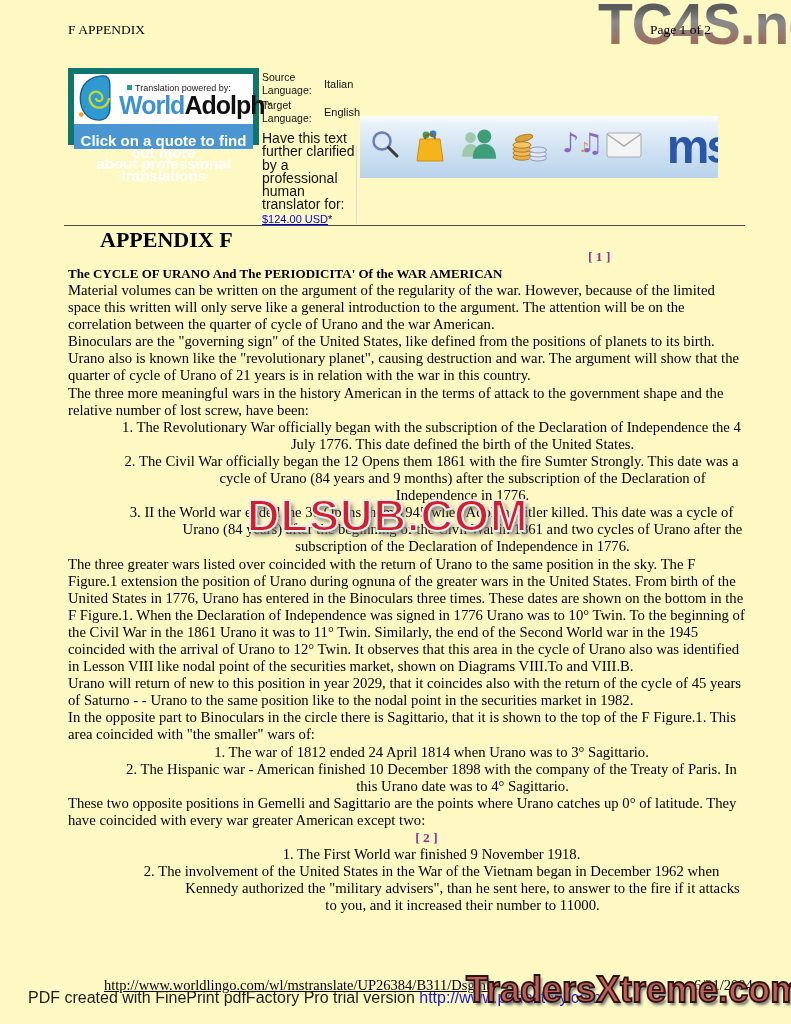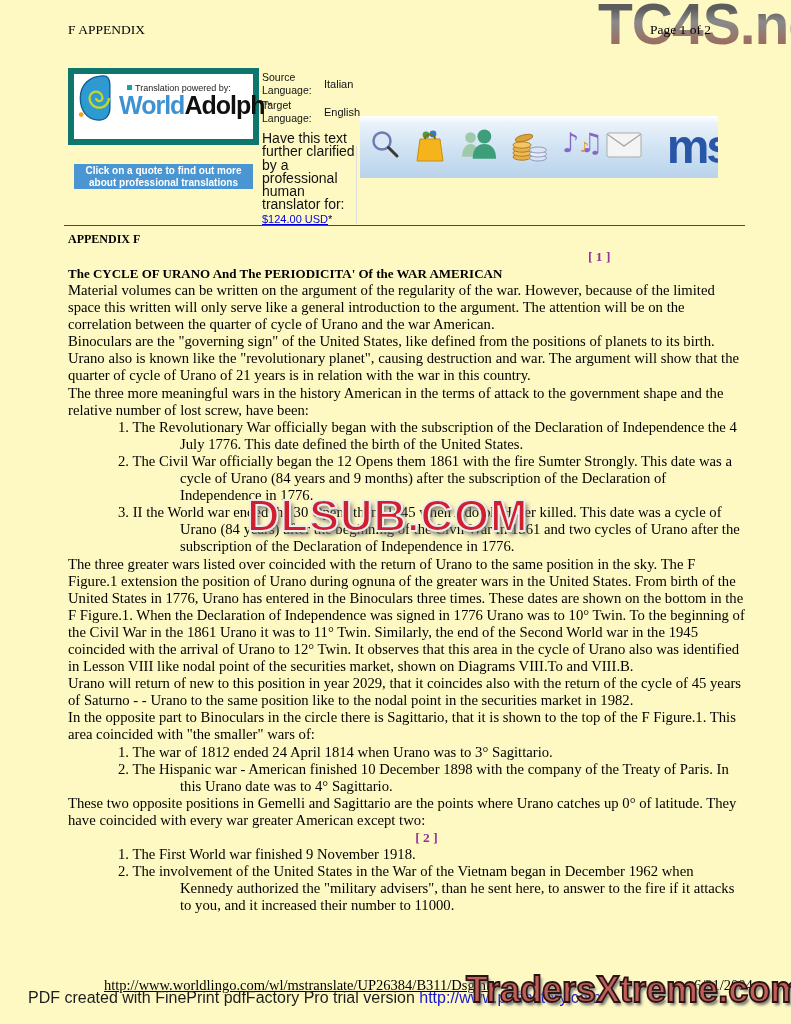--- a/index.html
+++ b/index.html
@@ -25,22 +25,22 @@
   .wl-right{flex:1;padding-left:4px;}
   .wl-powered{font-family:"Liberation Sans",sans-serif;font-size:9px;color:#222;
               display:flex;align-items:center;gap:3px;padding-left:8px;}
   .sq-teal{width:5px;height:5px;background:#1fa0a0;display:inline-block;}
   .wl-brand{font-family:"Liberation Sans",sans-serif;font-weight:bold;font-size:25px;
             letter-spacing:-1px;line-height:25px;white-space:nowrap;}
   .wl-brand .w{color:#3e92d2;}
   .wl-brand .l{color:#101010;}
   .wl-brand .tm{font-size:8px;vertical-align:top;color:#333;letter-spacing:0;}
   .wl-banner{height:25px;background:#4a96d2;color:#fff;font-family:"Liberation Sans",sans-serif;
-             font-weight:bold;font-size:10px;text-align:center;line-height:11.5px;
-             padding-top:1px;box-sizing:border-box;cursor:pointer;margin-top:40px;}
+             font-weight:bold;font-size:15px;text-align:center;line-height:11.5px;
+             padding-top:11px;box-sizing:border-box;cursor:pointer;}
 
   
   .lang-panel{position:absolute;left:262px;top:71px;width:108px;
               font-family:"Liberation Sans",sans-serif;color:#111;z-index:2;}
   .lang-row{display:flex;margin-bottom:3px;}
   .lang-label{width:58px;font-size:10.5px;line-height:12.5px;}
   .lang-value{font-size:11px;align-self:center;padding-left:4px;}
   .clarify{font-size:14px;line-height:13.3px;margin-top:8px;width:100px;}
   .price{font-size:11px;margin-top:1px;}
   .price a{color:#0000e0;text-decoration:underline;cursor:pointer;}
@@ -60,28 +60,28 @@
               font-family:"DejaVu Sans",sans-serif;}
   .msn-ms{margin-left:auto;font-family:"Liberation Sans",sans-serif;font-weight:bold;
           font-size:48px;color:#2a56a8;letter-spacing:-3px;line-height:44px;margin-right:-12px;}
 
   
   .rule{position:absolute;left:64px;top:225px;width:681px;height:0;
         border:none;border-top:1.5px solid #4a4a4a;margin:0;}
 
   
   .main{position:absolute;left:68px;top:230px;width:677px;font-size:14.7px;line-height:17.1px;z-index:1;}
-  .appendix-h{font-size:12px;font-weight:bold;line-height:19px;}
+  .appendix-h{font-size:22px;font-weight:bold;line-height:19px;margin-left:32px;}
   .marker-row{height:16px;line-height:15px;}
   .marker{color:#993399;font-weight:bold;font-size:13.5px;cursor:pointer;}
   .m1{margin-left:520px;}
   .center-marker{text-align:center;padding-left:40px;height:17px;line-height:17px;}
   .doc-title{font-weight:bold;font-size:13px;line-height:17px;}
   p.bp{margin:0;}
-  .doc-li{padding-left:112px;text-indent:-62px;}
+  .doc-li{padding-left:112px;text-indent:-62px;text-align:center;}
 
   
   .wm-dlsub{position:absolute;left:247px;top:492px;font-family:"Liberation Sans","DejaVu Sans",sans-serif;
             font-weight:900;font-size:45px;letter-spacing:1px;color:#d01f2e;
             -webkit-text-stroke:2px #ededed;
             text-shadow:3px 4px 4px rgba(110,110,110,.85);z-index:4;line-height:48px;}
 
   
   .footer-url{position:absolute;left:104px;top:977px;font-size:14.5px;z-index:1;text-decoration:underline;}
   .footer-url a{color:#000;text-decoration:underline;cursor:pointer;}

